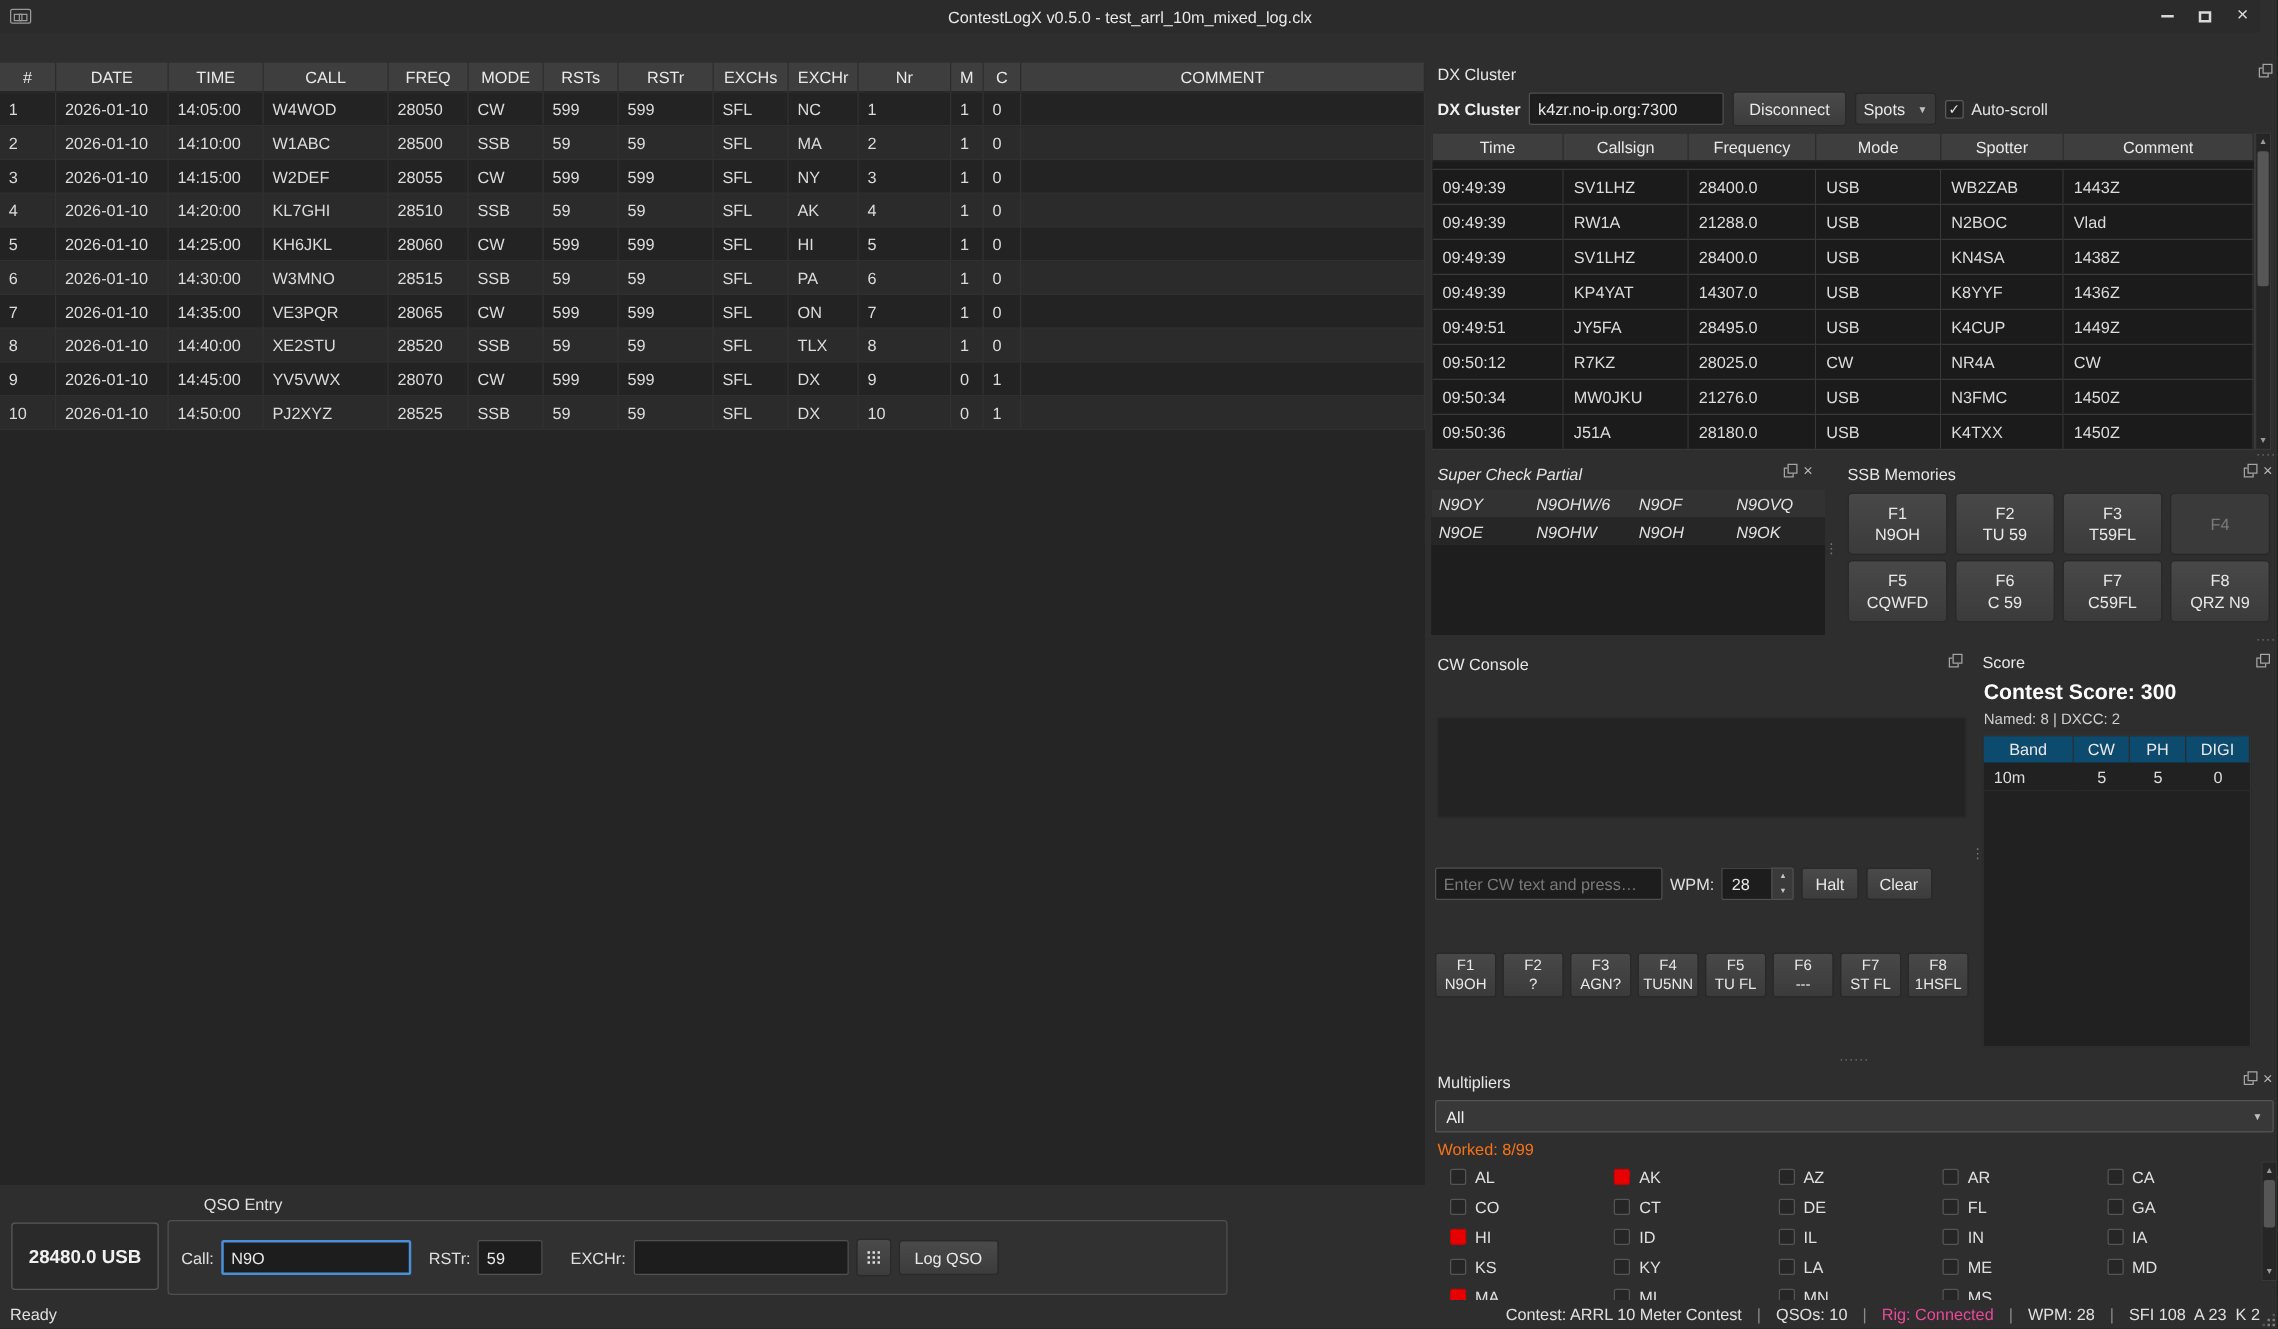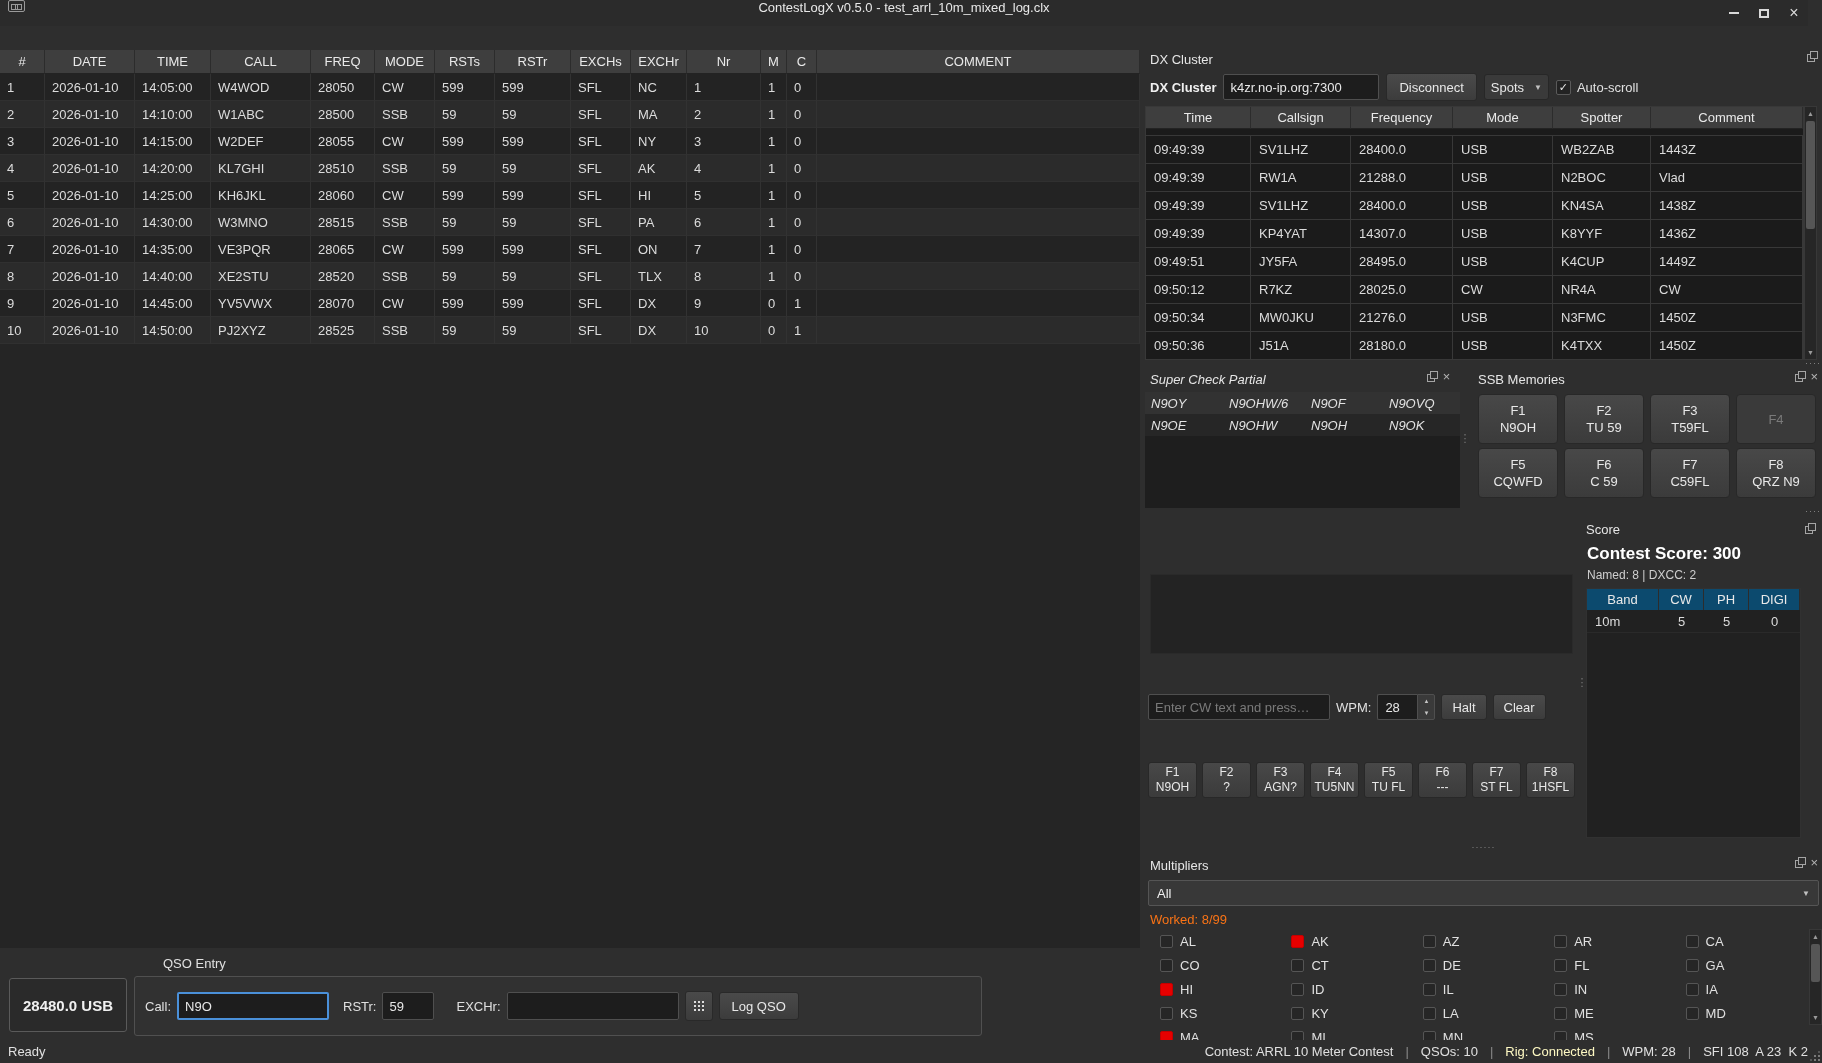--- a/index.html
+++ b/index.html
@@ -2,21 +2,21 @@
 <html><head>
 <meta charset="utf-8">
 <style>
   html,body{margin:0;padding:0;background:#1a1a1a;}
   *{box-sizing:border-box;}
   .window{position:relative;width:1822px;height:1063px;background:#2e2e2e;overflow:hidden;
           font-family:"Liberation Sans","DejaVu Sans",sans-serif;font-size:13px;color:#e0e0e0;}
 
   
   .titlebar{position:absolute;left:0;top:0;width:1808px;height:26px;background:#2b2b2b;
-            display:flex;}
+            display:flex;align-items:center;}
   .app-icon{width:17px;height:12px;border:1px solid #9a9a9a;border-radius:2px;margin-left:8px;position:relative;}
   .app-icon::before{content:"";position:absolute;left:2px;top:3px;width:5px;height:4px;border:1px solid #9a9a9a;}
   .app-icon::after{content:"";position:absolute;right:2px;top:3px;width:5px;height:4px;border:1px solid #9a9a9a;}
   .title-text{position:absolute;left:0;right:0;text-align:center;color:#e8e8e8;font-size:13px;}
   .win-controls{position:absolute;right:6px;top:0;height:26px;display:flex;align-items:center;gap:14px;}
   .wc{width:16px;height:16px;display:flex;align-items:center;justify-content:center;color:#d9d9d9;}
   .ic-min{width:10px;height:2px;background:#d9d9d9;}
   .ic-max{width:10px;height:9px;border:2px solid #d9d9d9;}
   .ic-close{font-size:16px;line-height:16px;color:#d9d9d9;}
 
@@ -151,21 +151,21 @@
   .mscroll .sarr{height:13px;display:flex;align-items:center;justify-content:center;font-size:7px;color:#9a9a9a;}
   .mscroll .sthumb{position:absolute;left:1px;right:1px;top:14px;height:38px;background:#565656;border-radius:2px;}
   .mscroll .sarr.down{position:absolute;bottom:0;left:0;right:0;}
 
   
   .statusbar{position:absolute;left:0;top:1040px;width:1822px;height:23px;background:#2e2e2e;
       display:flex;align-items:center;color:#e0e0e0;}
   .sb-left{margin-left:8px;}
   .sb-right{position:absolute;right:14px;display:flex;align-items:center;gap:12px;}
   .sb-sep{color:#8a8a8a;}
-  .sb-green{color:#fef9c3;}
+  .sb-green{color:#ec4899;}
   .pre{white-space:pre;}
   .grip{position:absolute;right:2px;bottom:2px;width:10px;height:10px;}
   .grip::before{content:"";position:absolute;right:0;bottom:0;width:2px;height:2px;background:#7a7a7a;
       box-shadow:-4px 0 #7a7a7a,0 -4px #7a7a7a,-8px 0 #555,0 -8px #555,-4px -4px #7a7a7a;}
 </style>
 </head>
 <body>
 
 <div class="window">
 
@@ -566,20 +566,26 @@
               <span>QRZ N9</span>
             </button>
           </div>
       </div>
     </div>
 
     <div class="handle-h" style="padding-left:660px;">······</div>
 
     <div class="console-score-row">
       <div class="cw-panel">
+        <div class="ptitle-row">
+          <span style="margin-left:5px">CW Console</span>
+          <span class="panel-icons" style="right:8px">
+              <span class="fl"></span>
+            </span>
+        </div>
         <div class="cw-out"></div>
         <div class="cw-input-row">
           <input class="inp cw-inp" placeholder="Enter CW text and press…" style="">
           <span>WPM:</span>
           <span class="spin">
             <span class="sval">28</span>
             <span class="sbtns">
               <span>▲</span>
               <span>▼</span>
             </span>

